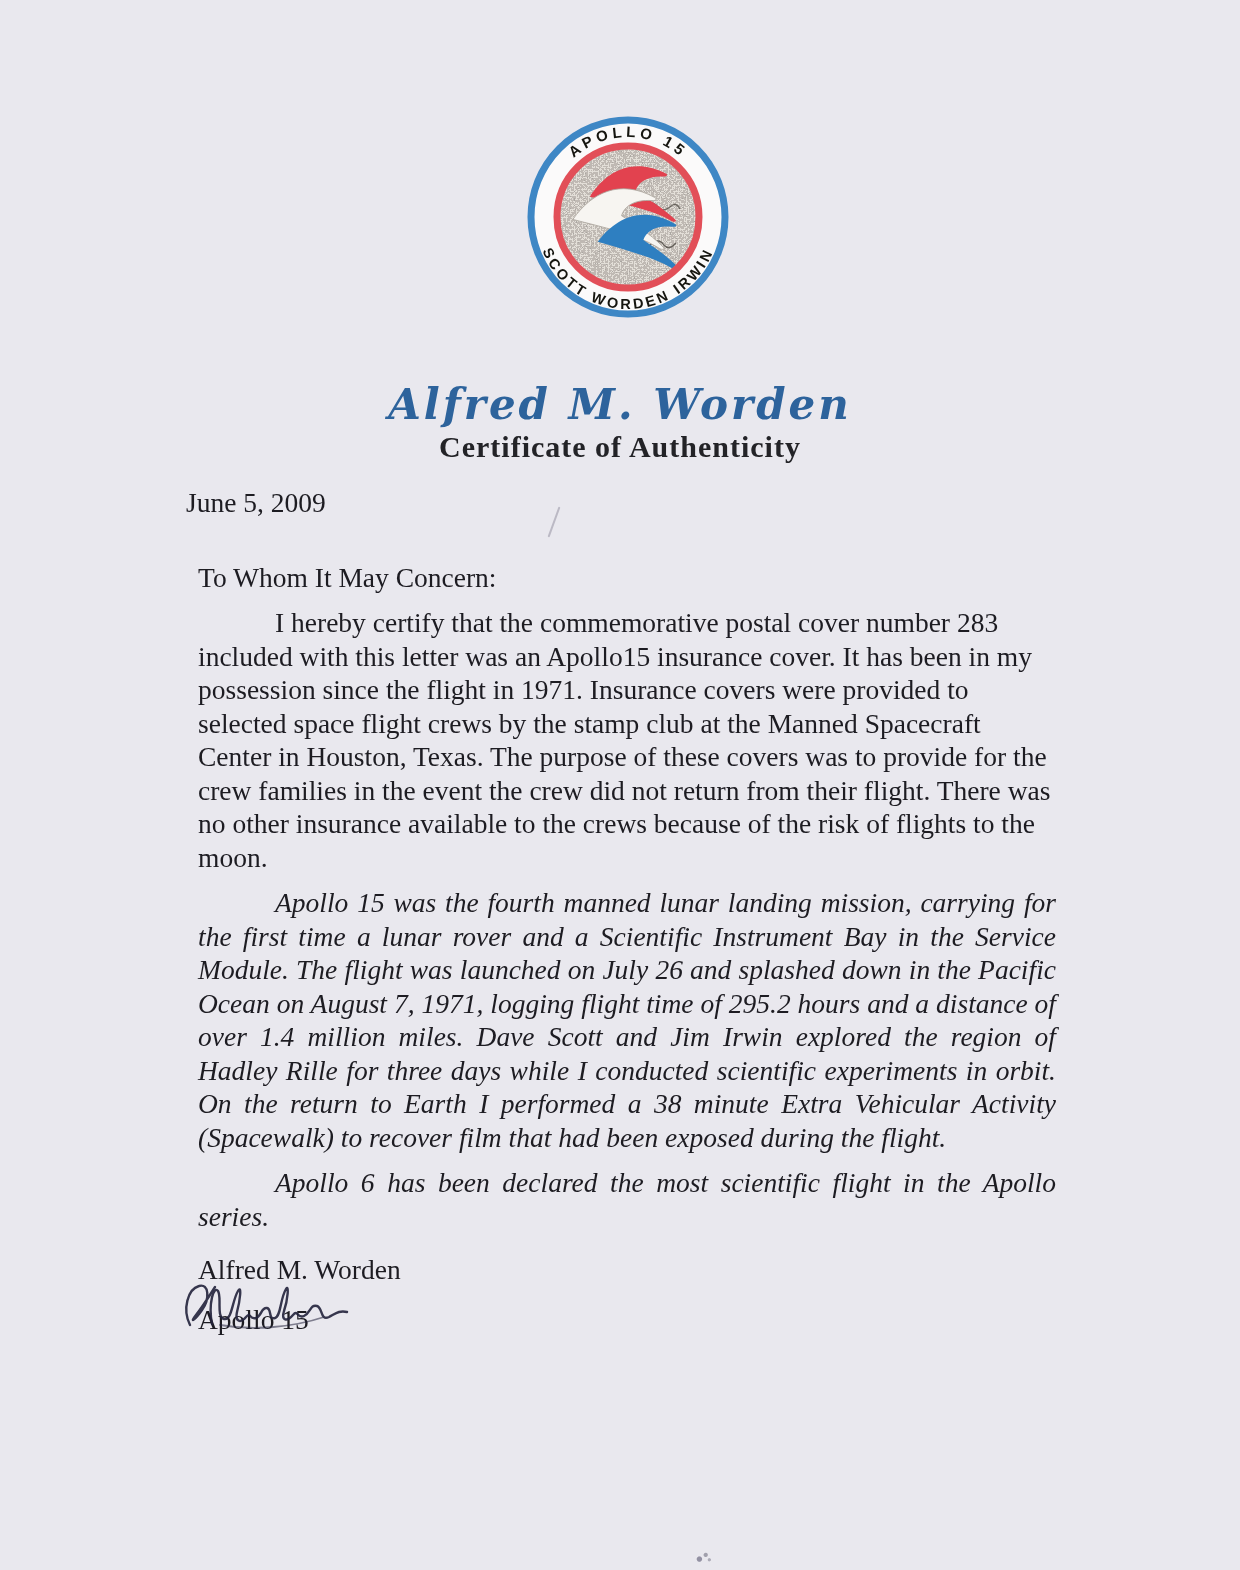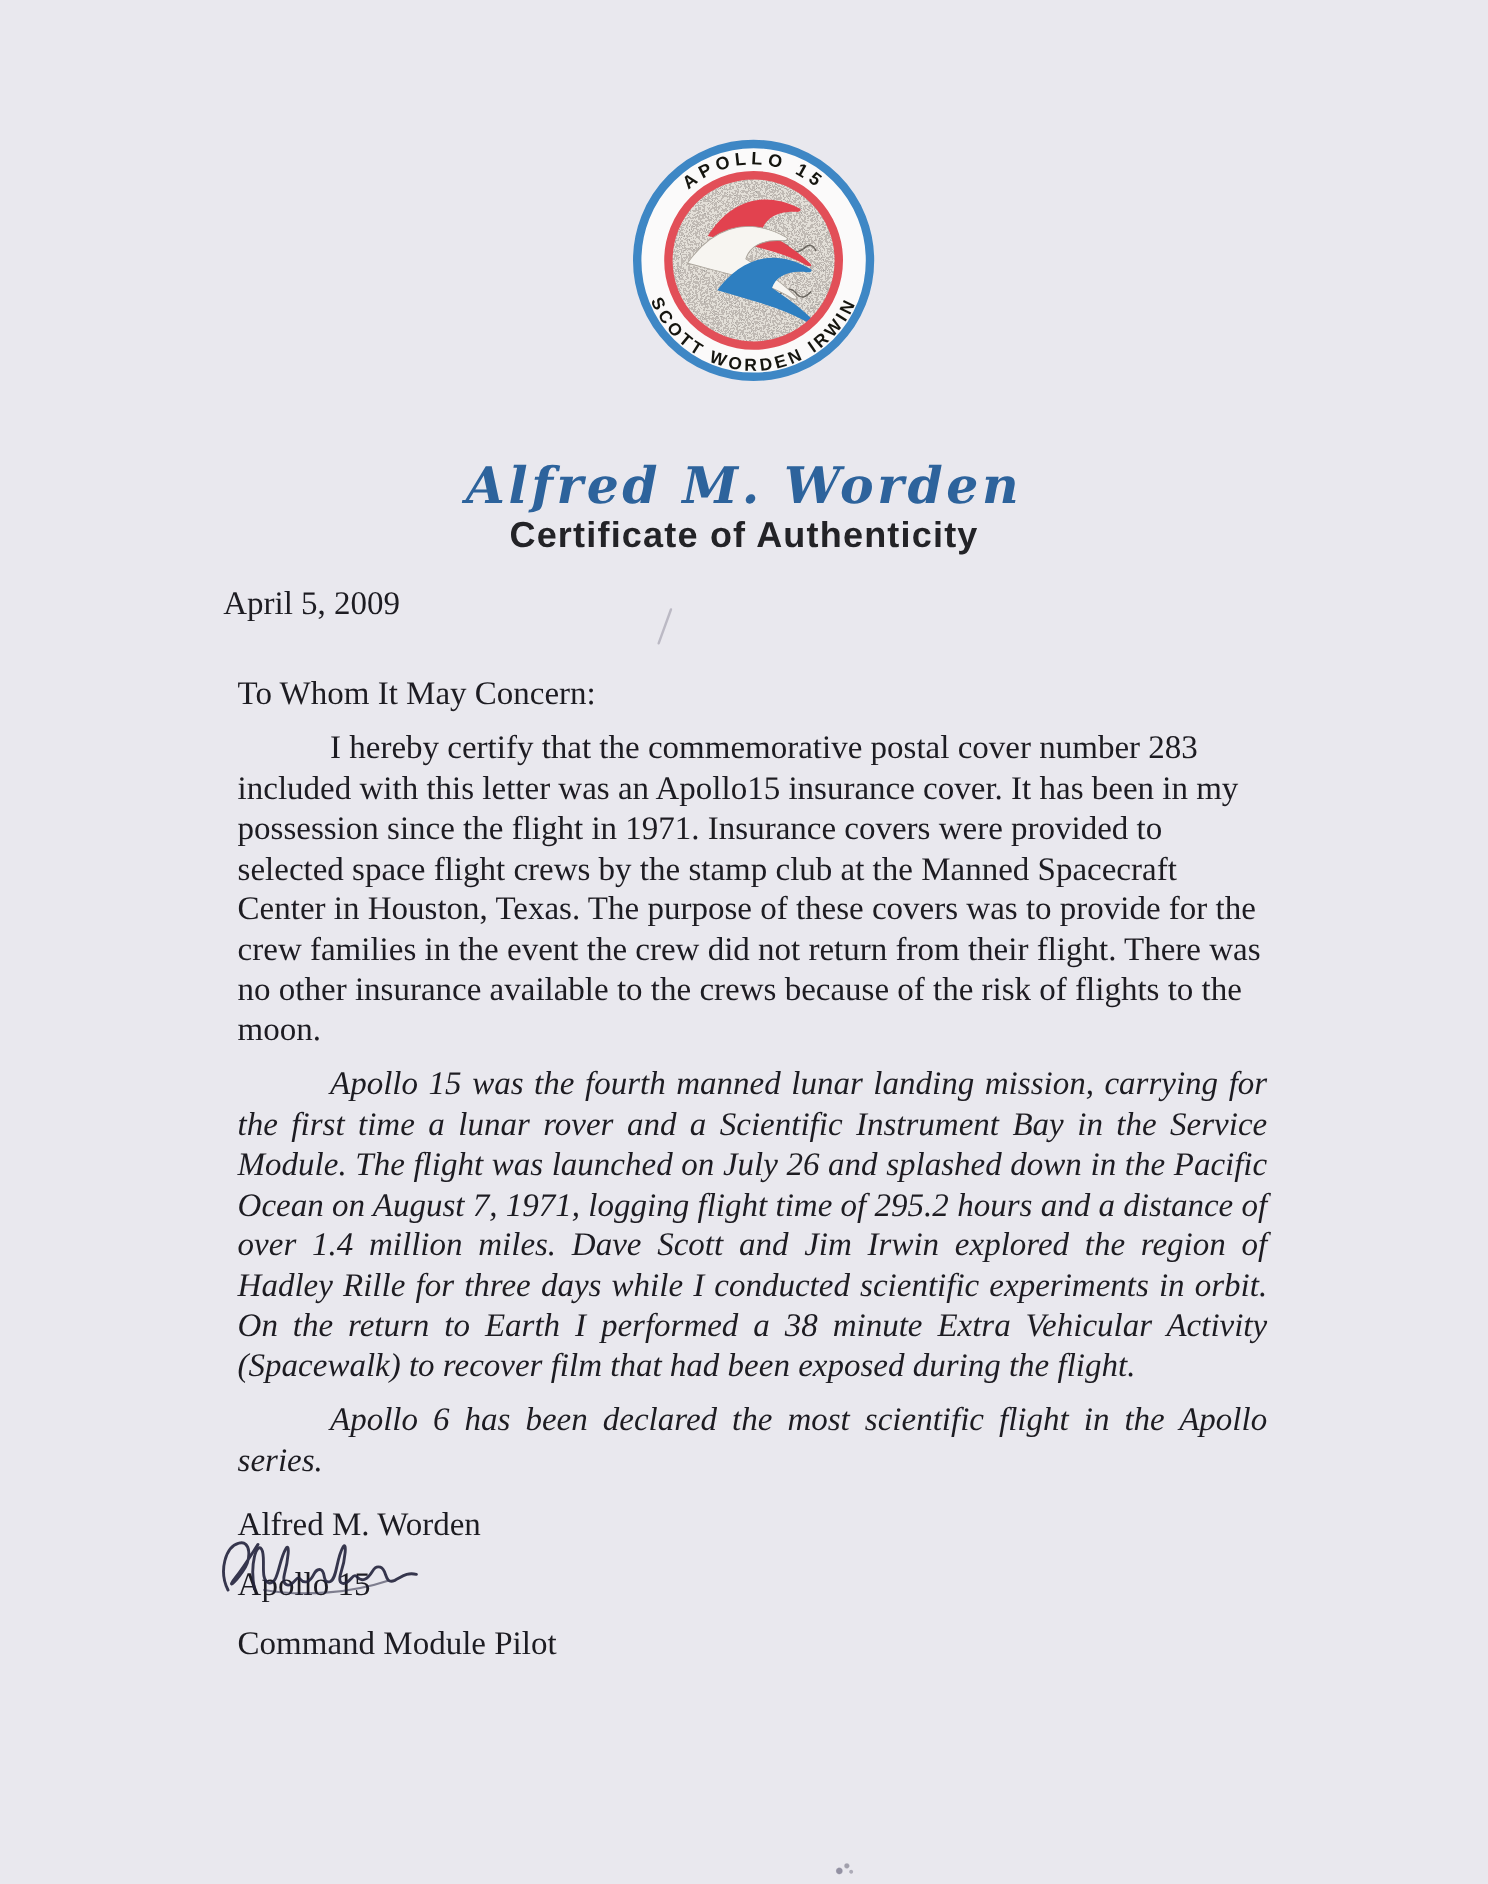--- a/index.html
+++ b/index.html
@@ -15,21 +15,21 @@
   
   .patch { position:absolute; left:525px; top:114px; width:206px; height:206px; }
 
   
   .header-block { position:absolute; top:380px; left:0; width:1240px; text-align:center; }
   .script-name {
     font-family:"DejaVu Serif", serif; font-style:italic; font-weight:bold;
     font-size:42px; letter-spacing:3px; color:#2d639c;
   }
   .cert-title {
-    font-family:Liberation Sans, sans-serif; font-weight:bold;
+    font-family:Liberation Serif, serif; font-weight:bold;
     font-size:30px; letter-spacing:1px; color:#232327; margin-top:1px;
   }
 
   
   .letter { position:absolute; left:186px; top:486px; width:882px;
             font-size:27.5px; line-height:33.5px; }
   .letter p { margin:12px; }
   .date-line { margin:0 0 41px 0 !important; }
   .body-par { text-indent:77px; }
   .justify { text-align:justify;font-style:italic; }
@@ -106,38 +106,37 @@
       </text>
     </svg>
   </div>
 
   <div class="header-block">
     <div class="script-name">Alfred M. Worden</div>
     <div class="cert-title">Certificate of Authenticity</div>
   </div>
 
   <div class="letter">
-    <p class="date-line">April 5, 2009</p>
+    <p class="date-line">June 5, 2009</p>
     <p class="salutation">To Whom It May Concern:</p>
     <p class="body-par">I hereby certify that the commemorative postal cover number 283 included with this letter was an Apollo15 insurance cover. It has been in my possession since the flight in 1971. Insurance covers were provided to selected space flight crews by the stamp club at the Manned Spacecraft Center in Houston, Texas. The purpose of these covers was to provide for the crew families in the event the crew did not return from their flight. There was no other insurance available to the crews because of the risk of flights to the moon.</p>
     <p class="body-par justify">Apollo 15 was the fourth manned lunar landing mission, carrying for the first time a lunar rover and a Scientific Instrument Bay in the Service Module. The flight was launched on July 26 and splashed down in the Pacific Ocean on August 7, 1971, logging flight time of 295.2 hours and a distance of over 1.4 million miles. Dave Scott and Jim Irwin explored the region of Hadley Rille for three days while I conducted scientific experiments in orbit. On the return to Earth I performed a 38 minute Extra Vehicular Activity (Spacewalk) to recover film that had been exposed during the flight.</p>
     <p class="body-par justify">Apollo 6 has been declared the most scientific flight in the Apollo series.</p>
 
     <div class="closing-block">
 
       <svg class="signature-svg" width="178" height="58" viewBox="0 0 178 58">
         <g fill="none" stroke="#23233c" stroke-width="2.4" stroke-linecap="round" opacity="0.9">
           <path d="M 8 46 C 0 30 6 10 17 7 C 27 4 28 20 20 31 C 13 41 7 45 14 36 C 22 26 29 14 33 8"></path>
           <path d="M 30 45 C 26 24 32 6 36 12 C 40 18 34 38 42 40 C 50 42 50 22 56 12 C 60 5 58 22 55 33 C 53 42 58 45 64 38 C 69 32 67 41 74 39 C 80 37 79 28 85 29 C 90 30 86 41 93 39 C 99 37 98 20 104 10 C 107 5 106 20 102 32 C 99 42 105 43 111 36 C 116 30 115 40 122 37 C 129 34 128 25 135 27 C 141 29 138 42 147 38 C 153 35 157 31 165 33"></path>
           <path d="M 38 46 C 72 52 112 48 142 38" opacity="0.6" stroke-width="1.8"></path>
         </g>
       </svg>
 
       <p class="signer-name">Alfred M. Worden</p>
       <p>Apollo 15</p>
-      <p>Command Module Pilot</p>
     </div>
   </div>
 
   <div class="artifact-slash"></div>
   <div class="artifact-smudge"></div>
 
 </div>
 
 </body></html>

